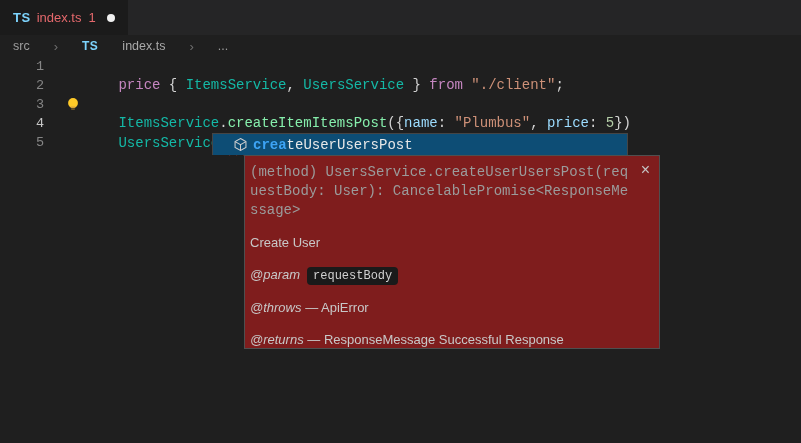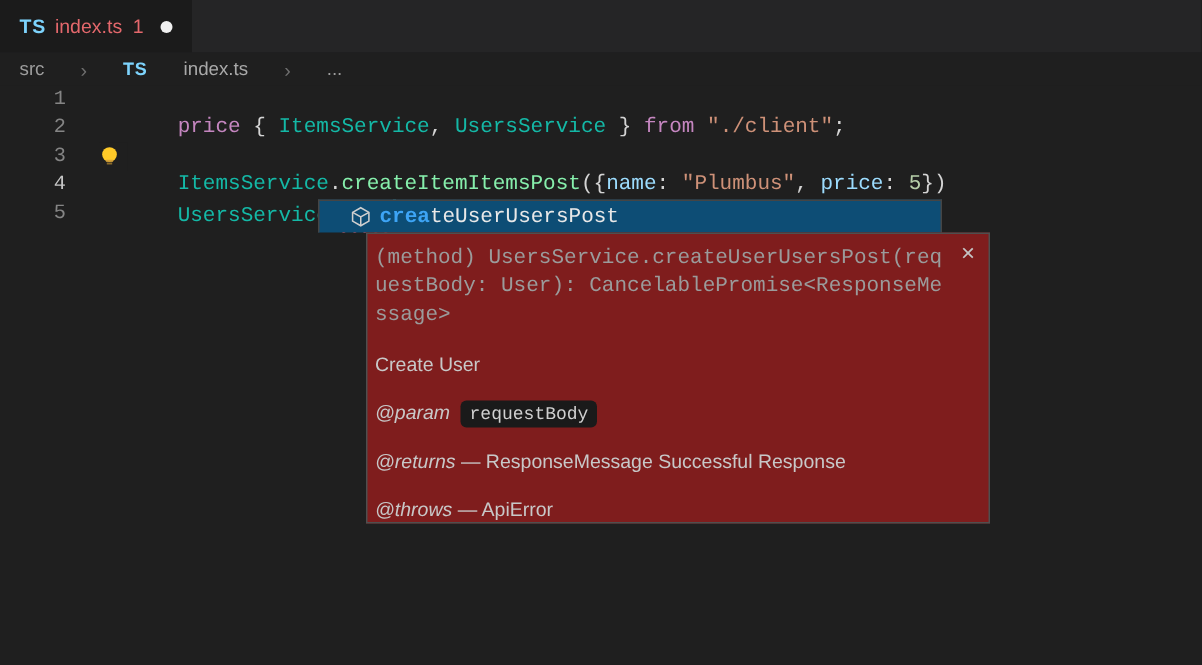--- a/index.html
+++ b/index.html
@@ -165,16 +165,16 @@
   </span>
   <span><span class="sugg-match">crea</span><span class="sugg-rest">teUserUsersPost</span></span>
 </div>
 
 <div class="docs">
   <div class="docs-sig">(method) UsersService.createUserUsersPost(requestBody: User): CancelablePromise&lt;ResponseMessage&gt;</div>
   <div class="docs-close">×</div>
   <div class="docs-body">
     <p>Create User</p>
     <p class="tagrow-param"><span class="doc-tag">@param</span><span class="code-chip">requestBody</span></p>
+    <p><span class="doc-tag">@throws</span> <span>— ApiError</span></p>
     <p><span class="doc-tag">@returns</span> <span>— ResponseMessage Successful Response</span></p>
-    <p><span class="doc-tag">@throws</span> <span>— ApiError</span></p>
   </div>
 </div>
 
 </body></html>

